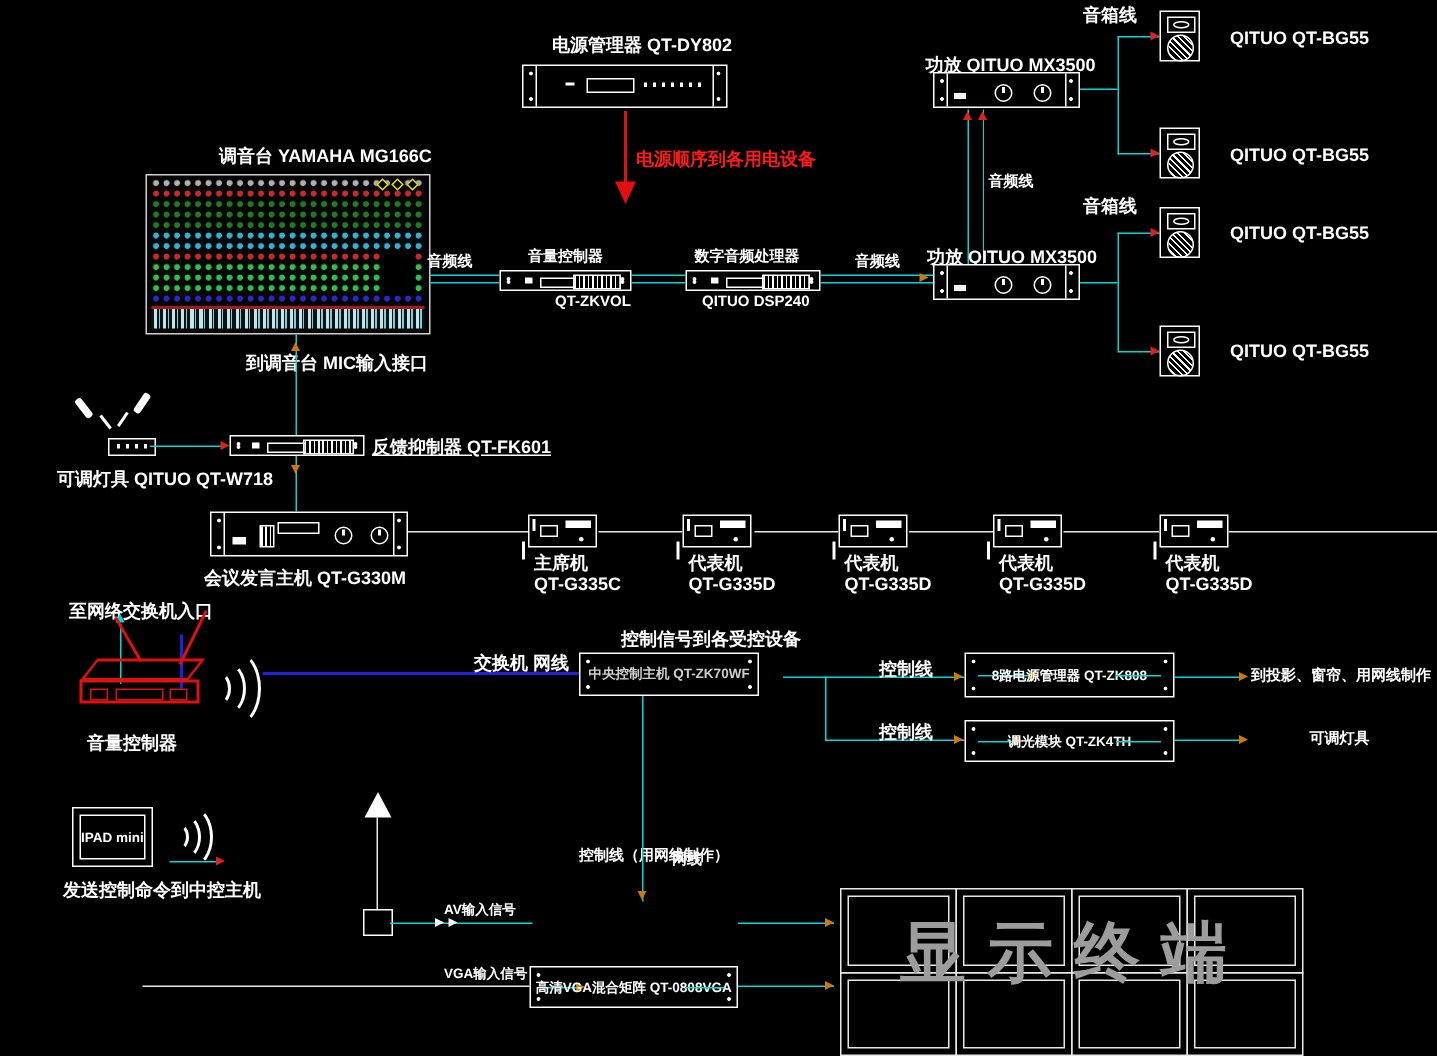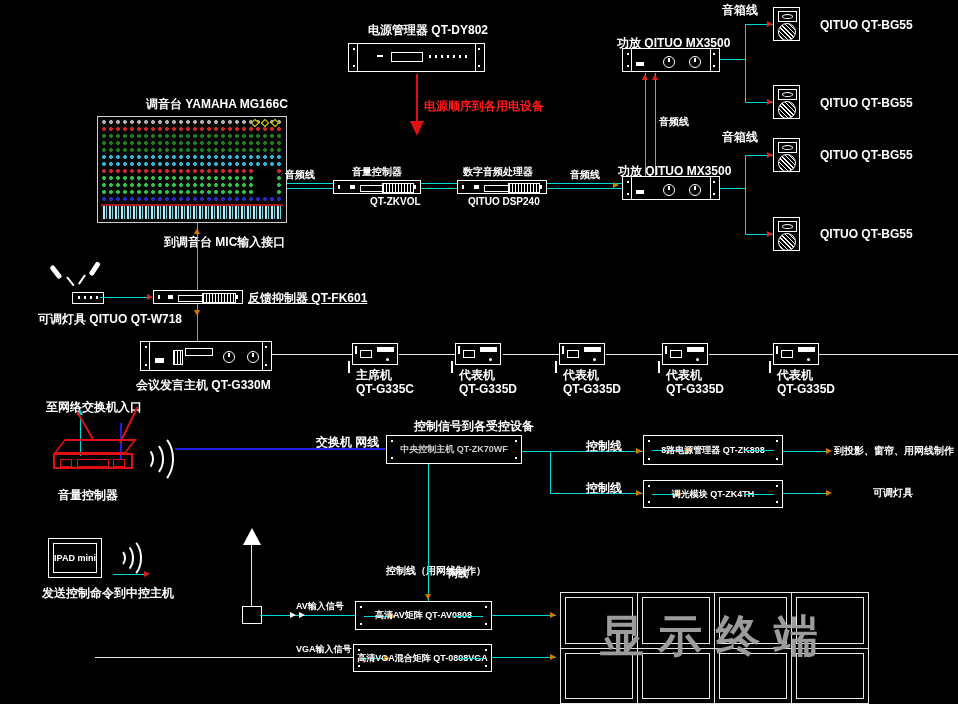--- a/index.html
+++ b/index.html
@@ -297,21 +297,21 @@
   <div class="lbl" style="left:58px;top:489px;">音量控制器</div>
 
   <div class="arc" style="left:138px;top:448px;width:12px;height:18px;"></div>
   <div class="arc" style="left:138px;top:441px;width:22px;height:32px;"></div>
   <div class="arc" style="left:138px;top:433px;width:32px;height:48px;"></div>
 
   <div class="lnb" style="left:175px;top:448px;width:211px;height:2px;"></div>
   <div class="lbl" style="left:316px;top:436px;">交换机 网线</div>
 
   <div class="lbl" style="left:414px;top:420px;">控制信号到各受控设备</div>
-  <div class="rack" style="left:386px;top:435px;width:136px;height:29px;">
+  <div class="rack" style="left:386px;top:435px;width:120px;height:29px;">
     <div class="rtext">中央控制主机 QT-ZK70WF</div>
   </div>
 
   <div class="ln" style="left:522px;top:451px;width:121px;height:1px;"></div>
   <div class="ar" style="left:636px;top:448px;"></div>
   <div class="lbl" style="left:586px;top:440px;">控制线</div>
   <div class="rack" style="left:643px;top:435px;width:140px;height:30px;">
     <div class="ln" style="left:8px;top:14px;width:38px;height:1px;"></div>
     <div class="ar" style="left:42px;top:11px;"></div>
     <div class="rtext" style="color:#fff;">8路电源管理器 QT-ZK808</div>
@@ -351,26 +351,20 @@
 
   <div class="lbl sm" style="left:386px;top:566px;">控制线（用网线制作）</div>
   <div class="lbl sm" style="left:448px;top:569px;">网线</div>
   <div class="ln" style="left:428px;top:464px;width:1px;height:137px;"></div>
   <div class="ad" style="left:425px;top:594px;"></div>
 
   <div class="ln" style="left:260px;top:615px;width:95px;height:1px;"></div>
   <div class="ar aw" style="left:290px;top:612px;"></div>
   <div class="ar aw" style="left:299px;top:612px;"></div>
   <div class="lbl xs" style="left:296px;top:602px;">AV输入信号</div>
-  <div class="rack" style="left:355px;top:601px;width:137px;height:29px;">
-    <div class="ln" style="left:8px;top:14px;width:30px;height:1px;"></div>
-    <div class="ar" style="left:34px;top:11px;"></div>
-    <div class="rtext" style="color:#fff;">高清AV矩阵 QT-AV0808</div>
-    <div class="ln" style="right:8px;top:14px;width:30px;height:1px;"></div>
-  </div>
   <div class="ln" style="left:492px;top:615px;width:64px;height:1px;"></div>
   <div class="ar" style="left:550px;top:612px;"></div>
 
   <div class="lnw" style="left:95px;top:657px;width:260px;height:1px;"></div>
   <div class="lbl xs" style="left:296px;top:645px;">VGA输入信号</div>
   <div class="rack" style="left:353px;top:644px;width:139px;height:28px;">
     <div class="ln" style="left:8px;top:13px;width:26px;height:1px;"></div>
     <div class="ar" style="left:30px;top:10px;"></div>
     <div class="rtext" style="color:#fff;">高清VGA混合矩阵 QT-0808VGA</div>
     <div class="ln" style="right:8px;top:13px;width:26px;height:1px;"></div>

